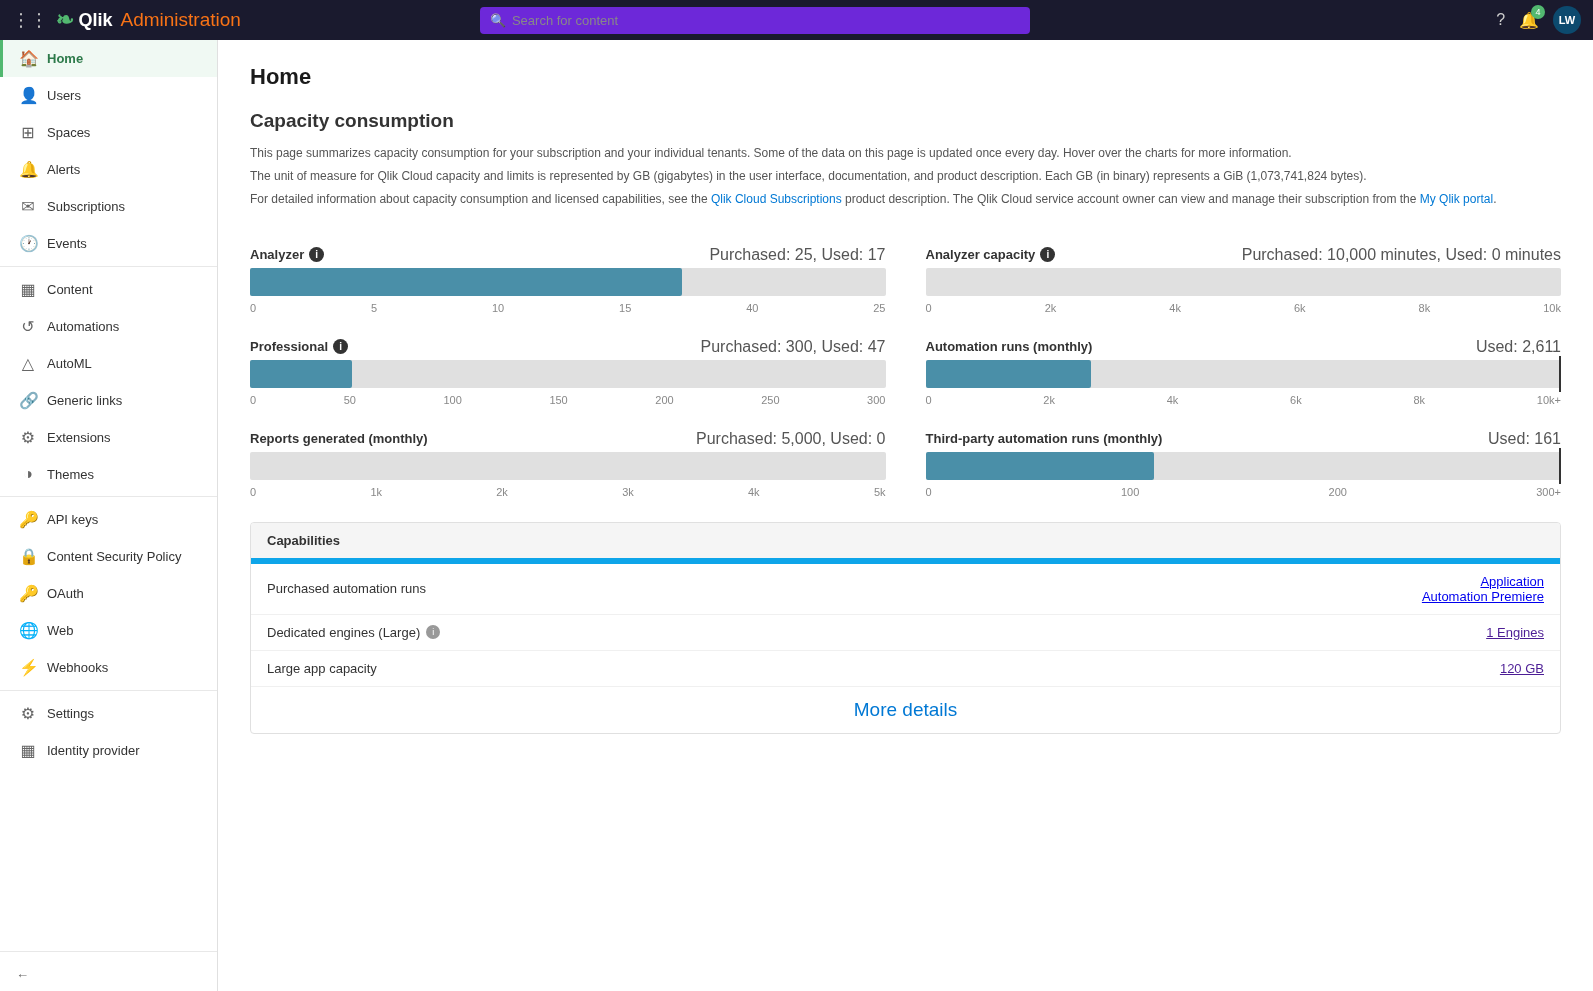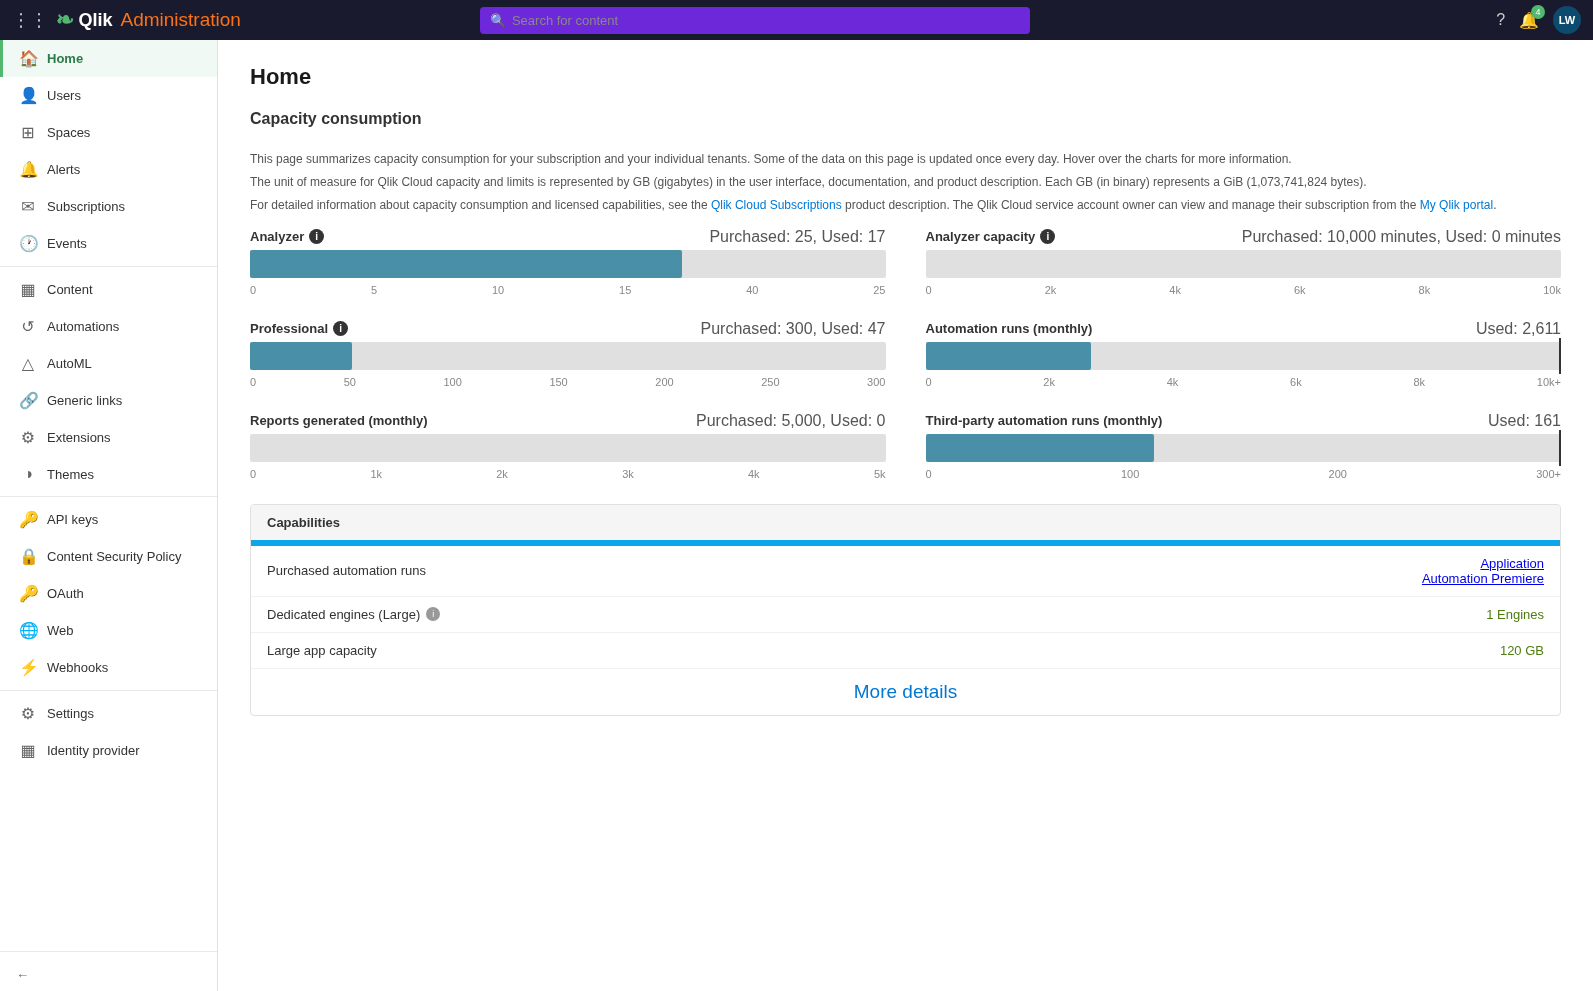--- a/index.html
+++ b/index.html
@@ -32,47 +32,47 @@
     .sidebar-item.active .sidebar-icon { color: #2d7a4a; }
     .sidebar-divider { height: 1px; background: #e8e8e8; margin: 4px 0; }
     .sidebar-collapse { padding: 10px 16px; cursor: pointer; color: #666; }
 
     
     .main { flex: 1; overflow-y: auto; background: white; }
     .main-inner { padding: 24px 32px; max-width: 1400px; }
     .page-title { font-size: 22px; font-weight: 600; color: #1a1a1a; margin-bottom: 20px; }
 
     
-    .section-title { font-size: 16px; font-weight: 600; margin-bottom: 22px; }
+    .section-title { font-size: 19px; font-weight: 600; margin-bottom: 12px; }
     .description { font-size: 12px; color: #555; line-height: 1.6; margin-bottom: 4px; }
     .description a { color: #0078d4; text-decoration: none; }
 
     
-    .charts-grid { display: grid; grid-template-columns: 1fr 1fr; gap: 24px 40px; margin-top: 12px; }
+    .charts-grid { display: grid; grid-template-columns: 1fr 1fr; gap: 24px 40px; margin-top: 36px; }
     .chart-block { }
     .chart-header { display: flex; align-items: center; justify-content: space-between; margin-bottom: 4px; }
     .chart-label { font-size: 13px; font-weight: 600; display: flex; align-items: center; gap: 5px; }
     .chart-info { width: 15px; height: 15px; border-radius: 50%; background: #333; color: white; font-size: 10px; display: inline-flex; align-items: center; justify-content: center; cursor: pointer; }
     .chart-purchased { font-size: 16px; color: #555; }
     .chart-bar-container { position: relative; height: 28px; background: #e0e0e0; border-radius: 2px; margin-bottom: 6px; }
     .chart-bar-fill { height: 100%; background: #4a8fa8; border-radius: 2px; }
     .chart-axis { display: flex; justify-content: space-between; font-size: 11px; color: #888; margin-top: 2px; }
 
     
     .chart-bar-wrapper { position: relative; }
     .chart-marker { position: absolute; top: -4px; bottom: -4px; width: 2px; background: #333; }
 
     
     .capabilities-section { margin-top: 24px; border: 1px solid #e0e0e0; border-radius: 4px; overflow: hidden; }
     .capabilities-header { background: #f5f5f5; padding: 10px 16px; font-size: 13px; font-weight: 600; border-bottom: 6px solid #0ea5e9; }
     .cap-row { display: flex; align-items: center; padding: 10px 16px; border-bottom: 1px solid #f0f0f0; font-size: 13px; }
     .cap-row:last-child { border-bottom: none; }
     .cap-label { flex: 1; color: #333; display: flex; align-items: center; gap: 6px; }
     .cap-value { color: #0078d4; font-size: 13px; text-align: right; }
-    .cap-value.plain { color: #4d7c0f; }
+    .cap-value.plain { color: #4c1d95; text-decoration: underline; }
     .more-details { text-align: center; padding: 12px; font-size: 19px; color: #0078d4; cursor: pointer; }
     .info-small { width: 14px; height: 14px; border-radius: 50%; background: #999; color: white; font-size: 9px; display: inline-flex; align-items: center; justify-content: center; cursor: pointer; flex-shrink: 0; }
   </style>
 </head>
 <body>
 
 <div class="topbar">
   <div class="topbar-left">
     <span class="grid-icon">⋮⋮</span>
     <div class="qlik-logo">

